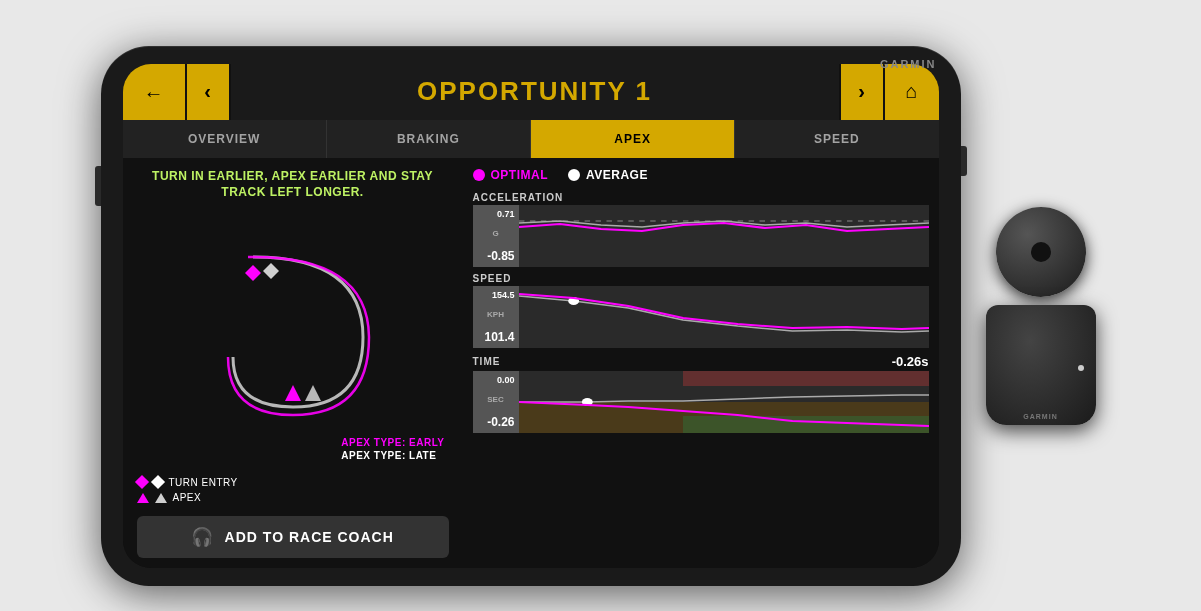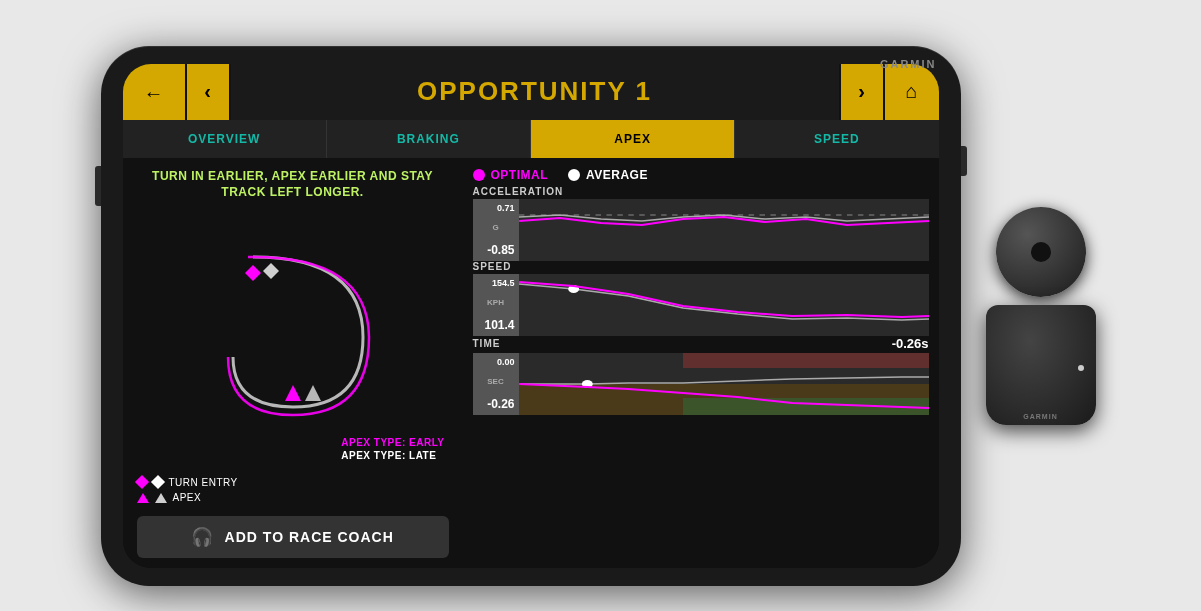--- a/index.html
+++ b/index.html
@@ -136,21 +136,21 @@
       background: #222;
       height: 38px;
       flex-shrink: 0;
     }
 
     .tab {
       flex: 1;
       display: flex;
       align-items: center;
       justify-content: center;
-      color: #14b8a6;
+      color: #a3a3a3;
       font-size: 12px;
       font-weight: 700;
       letter-spacing: 1px;
       text-transform: uppercase;
       border-right: 1px solid #333;
       cursor: pointer;
     }
 
     .tab.active {
       background: #d4a800;
@@ -265,20 +265,21 @@
     .headphone-icon {
       font-size: 18px;
     }
 
     
     .right-panel {
       flex: 1;
       display: flex;
       flex-direction: column;
       padding: 8px 10px;
+      gap: 6px;
     }
 
     
     .optimal-legend {
       display: flex;
       align-items: center;
       gap: 20px;
       padding: 2px 0 4px 0;
     }
 

